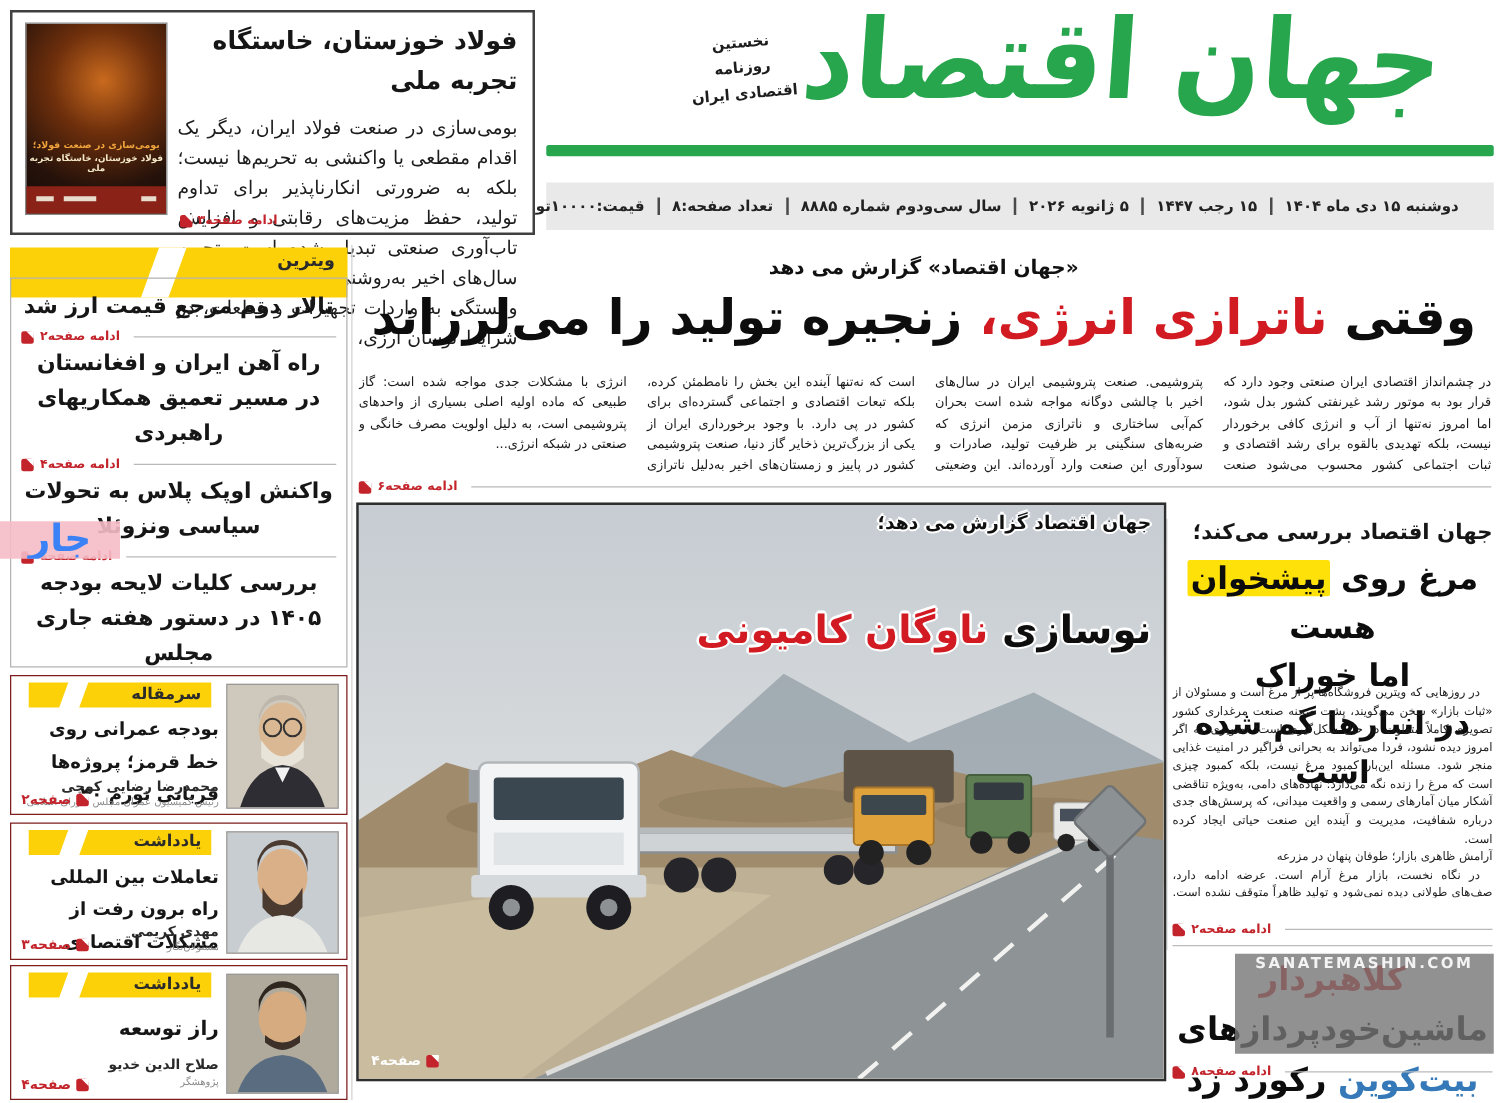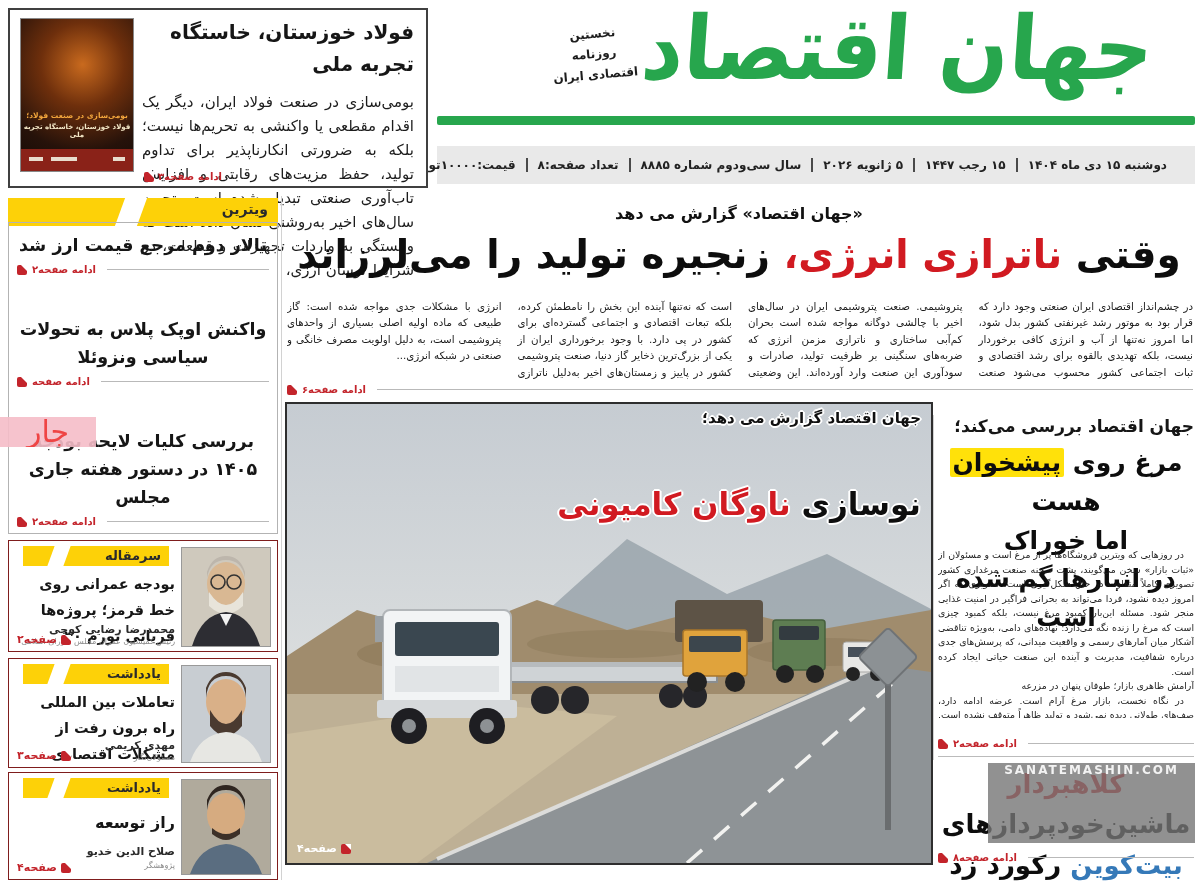--- a/index.html
+++ b/index.html
@@ -34,38 +34,38 @@
   .more-link .rule{flex:1;border-top:1px solid #b9b9b9;margin-left:6px;}
   .page-icon{width:10px;height:10px;background:#c3242b;border-radius:2px;position:relative;flex:0 0 auto;}
   .page-icon::after{content:"";position:absolute;right:0;top:0;border:3px solid #fff;
         border-left-color:transparent;border-bottom-color:transparent;}
   .page-link{display:flex;align-items:center;direction:ltr;gap:4px;}
   .page-link .txt{font-size:11px;font-weight:bold;color:#c3242b;direction:rtl;white-space:nowrap;}
   .page-link.onphoto .txt{color:#fff;}
   
   .v-rule1{left:281px;top:196px;height:684px;border-left:1px solid #d2d2d2;width:0;}
   .v-rule2{left:933px;top:415px;height:345px;border-left:1px solid #d2d2d2;width:0;}
-  .vitrine-head{left:8px;top:198px;width:270px;height:28px;background:#fdd108;overflow:hidden;}
+  .vitrine-head{left:8px;top:198px;width:270px;height:40px;background:#fdd108;overflow:hidden;}
   .vitrine-head .label{position:absolute;right:10px;top:3px;font-size:14px;font-weight:bold;color:#2b2b2b;}
   .notch{position:absolute;top:-2px;bottom:-2px;background:#fff;transform:skewX(-20deg);}
   .vitrine-box{left:8px;top:222px;width:270px;height:312px;border:1px solid #b3b3b3;box-sizing:border-box;
         display:flex;flex-direction:column;justify-content:space-between;padding:6px 0;}
   .v-item .title{text-align:center;font-size:17.5px;font-weight:bold;line-height:1.6;padding:2px 10px;}
   .v-item .more-link{margin:3px 8px 0 8px;}
   .col-box{left:8px;width:270px;border:1px solid #7f1d1d;background:#fff;box-sizing:border-box;}
   .col-label{position:absolute;right:108px;top:5px;left:14px;height:20px;background:#fdd108;}
   .col-label .label{position:absolute;right:8px;top:2px;font-size:13px;font-weight:bold;color:#2b2b2b;}
   .portrait{position:absolute;right:6px;top:6px;width:88px;border:1px solid #999;overflow:hidden;background:#cfc9bd;}
   .col-title{position:absolute;left:10px;top:30px;right:102px;text-align:right;font-size:14.5px;font-weight:bold;line-height:1.8;}
   .col-author{position:absolute;left:10px;right:102px;text-align:right;font-size:11px;font-weight:bold;color:#2a2a2a;}
   .col-role{position:absolute;left:10px;right:102px;text-align:right;font-size:8px;color:#8a8a8a;}
   .col-page{position:absolute;left:8px;bottom:5px;}
   .jaaar{left:0;top:417px;width:96px;height:30px;background:rgba(245,188,200,.9);overflow:hidden;
         display:flex;align-items:center;justify-content:center;}
-  .jaaar span{color:#ef4444;font-size:30px;font-weight:normal;line-height:1;}
+  .jaaar span{color:#3b82f6;font-size:30px;font-weight:bold;line-height:1;}
   
   .lead-kicker{left:285px;top:204px;width:908px;text-align:center;font-size:16px;font-weight:bold;color:#111;}
   .lead-headline{left:285px;top:226px;width:908px;text-align:center;font-size:39px;font-weight:bold;
         line-height:1.5;letter-spacing:-1px;color:#0d0d0d;}
   .red{color:#d11a21;}
   .blue{color:#3579b8;}
   .lead-body{left:287px;top:298px;width:906px;height:84px;column-count:4;column-gap:16px;
         font-size:10.3px;line-height:1.6;text-align:justify;overflow:hidden;color:#1c1c1c;}
   .lead-more{left:287px;top:384px;width:906px;}
   
@@ -137,20 +137,28 @@
   <div class="abs vitrine-head">
     <div class="notch" style="left:112px;width:22px;"></div>
     <span class="label">ویترین</span>
   </div>
   <div class="abs vitrine-box">
     <div class="v-item">
       <div class="title">تالار دوم مرجع قیمت ارز شد</div>
       <div class="more-link">
         <span class="page-icon"></span>
         <span class="txt">ادامه صفحه۲</span>
+        <span class="rule"></span>
+      </div>
+    </div>
+    <div class="v-item">
+      <div class="title">راه آهن ایران و افغانستان در مسیر تعمیق همکاریهای راهبردی</div>
+      <div class="more-link">
+        <span class="page-icon"></span>
+        <span class="txt">ادامه صفحه۴</span>
         <span class="rule"></span>
       </div>
     </div>
     <div class="v-item">
       <div class="title">واکنش اوپک پلاس به تحولات سیاسی ونزوئلا</div>
       <div class="more-link">
         <span class="page-icon"></span>
         <span class="txt">ادامه صفحه</span>
         <span class="rule"></span>
       </div>

